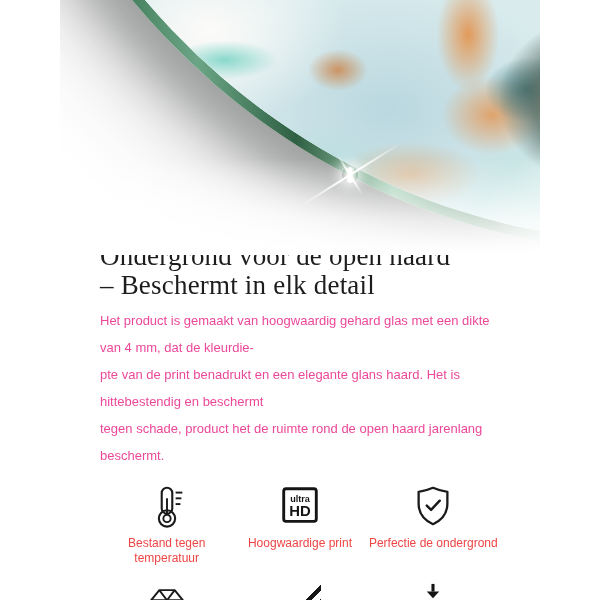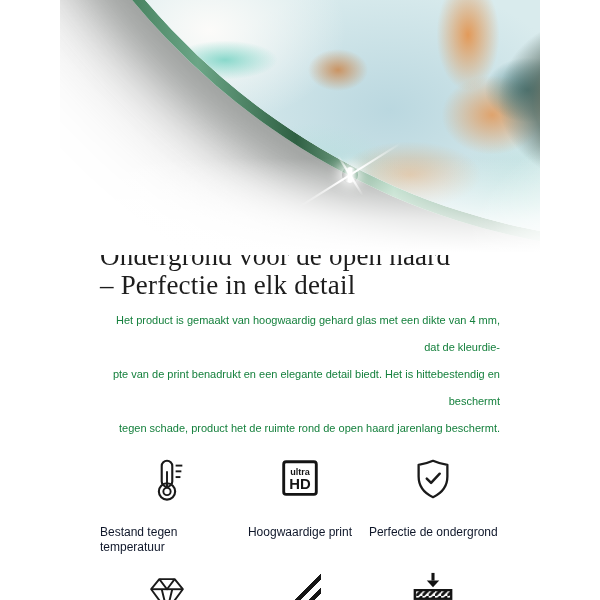--- a/index.html
+++ b/index.html
@@ -52,27 +52,27 @@
   .glow{width:16px;height:16px;border-radius:50%;transform:translate(-50%,-50%);
         background:radial-gradient(circle,#fff 0%,rgba(255,255,255,.7) 40%,rgba(255,255,255,0) 75%);
         box-shadow:0 0 12px 4px rgba(255,255,255,.85);}
   
   .content{padding:0 40px;}
   h1{
     margin:-13px 0 0 0;font-family:"Liberation Serif","DejaVu Serif",serif;
     font-weight:400;font-size:27px;line-height:29px;color:#1d1d1d;letter-spacing:.2px;
   }
   h1 span{display:block;}
-  .desc{margin:7px 0 0 0;font-size:11px;line-height:27px;color:#15803d;text-align:right;}
+  .desc{margin:7px 0 0 0;font-size:13px;line-height:27px;color:#ec4899;}
   .desc span{display:block;}
   
   .features{margin-top:14px;display:grid;grid-template-columns:1fr 1fr 1fr;row-gap:16px;}
-  .feature{display:flex;flex-direction:column;align-items:center;}
+  .feature{display:flex;flex-direction:column;align-items:center;text-align:center;}
   .icon-box{width:46px;height:46px;display:flex;align-items:center;justify-content:center;}
-  .feature .label{margin-top:23px;font-size:12px;line-height:15px;color:#0f172a;}
+  .feature .label{margin-top:7px;font-size:12px;line-height:15px;color:#ef4444;}
   .hatch-tri{
     width:42px;height:42px;
     background:repeating-linear-gradient(135deg,#161616 0 4.6px,rgba(0,0,0,0) 4.6px 9.9px);
     clip-path:polygon(0 100%,100% 0,100% 100%);
   }
   svg{display:block;}
 </style>
 </head>
 <body>
 
@@ -88,25 +88,25 @@
     <div class="sparkle">
       <span class="ray1"></span>
         <span class="ray2"></span>
         <span class="glow"></span>
     </div>
   </div>
 
   <div class="content">
     <h1>
       <span>Ondergrond voor de open haard</span>
-      <span>– Perfectie in elk detail</span>
+      <span>– Beschermt in elk detail</span>
     </h1>
     <p class="desc">
       <span>Het product is gemaakt van hoogwaardig gehard glas met een dikte van 4 mm, dat de kleurdie-</span>
-      <span>pte van de print benadrukt en een elegante detail biedt. Het is hittebestendig en beschermt</span>
+      <span>pte van de print benadrukt en een elegante glans haard. Het is hittebestendig en beschermt</span>
       <span>tegen schade, product het de ruimte rond de open haard jarenlang beschermt.</span>
     </p>
 
     <div class="features">
 
       <div class="feature">
         <div class="icon-box">
           <svg width="46" height="46" viewBox="0 0 48 48" fill="none" stroke="#1a1a1a" stroke-width="2.2">
             <rect x="18.5" y="5" width="11" height="27" rx="5.5"></rect>
             <circle cx="24" cy="37" r="8.5"></circle>

